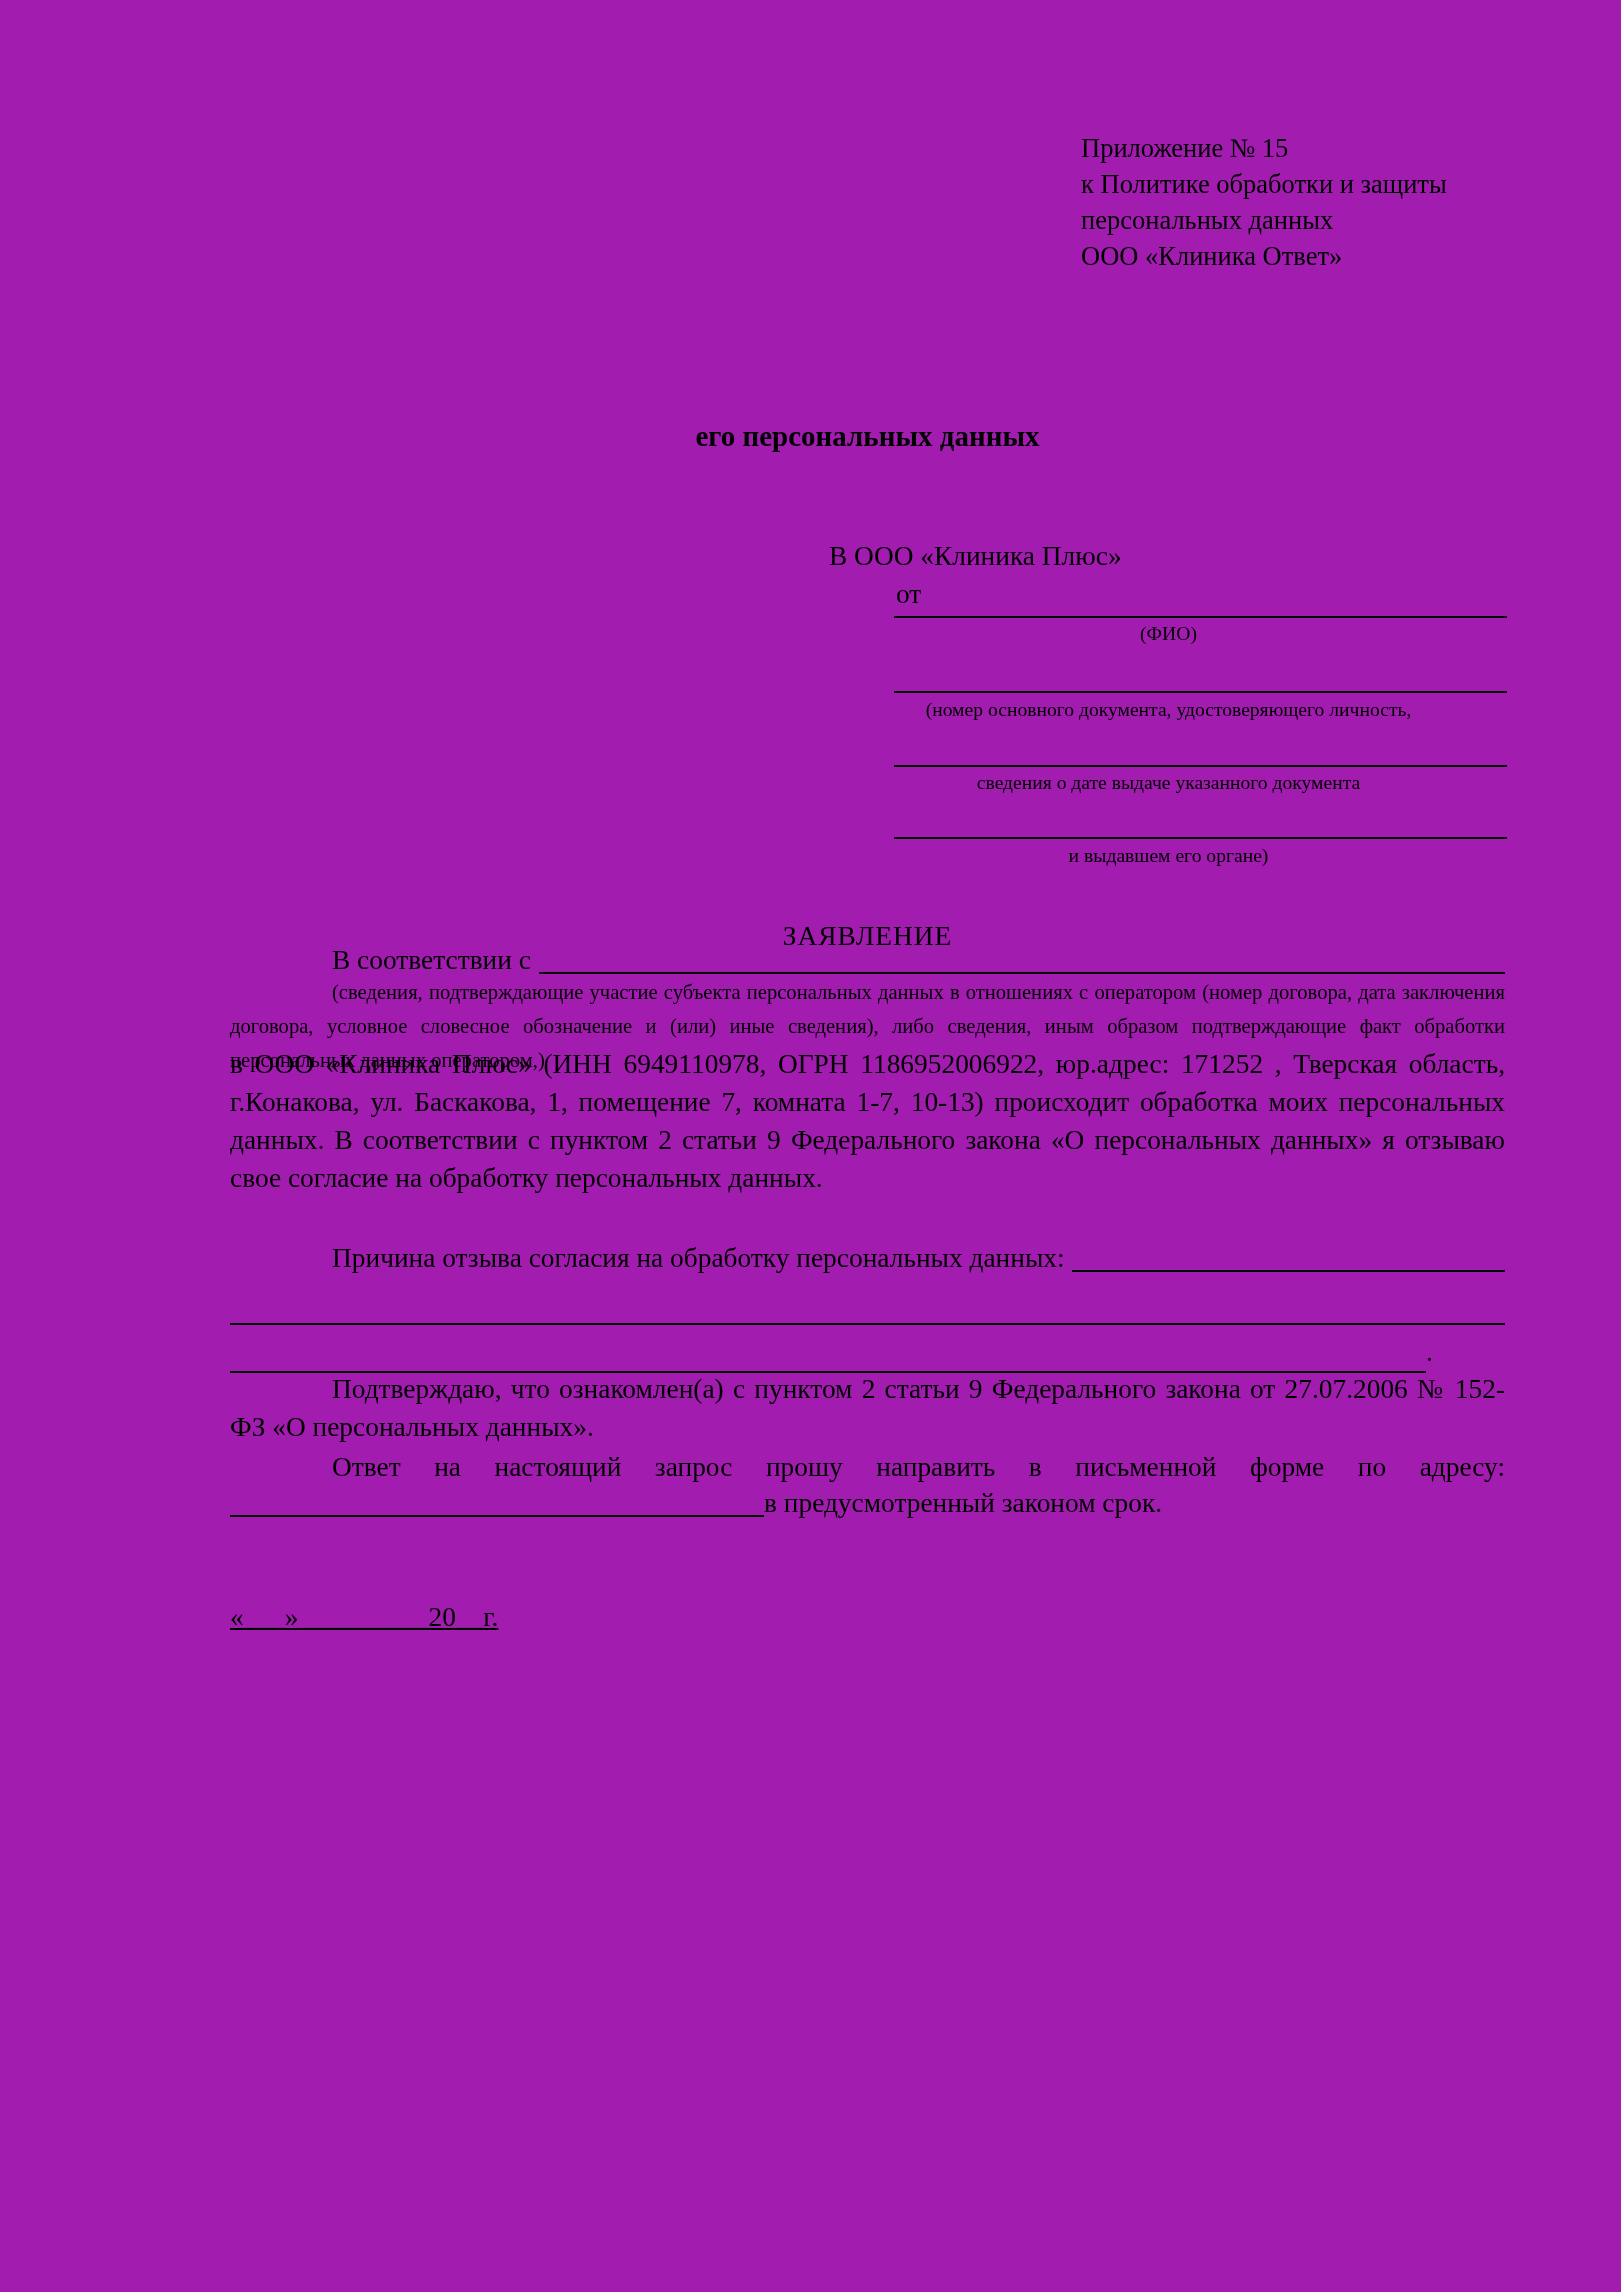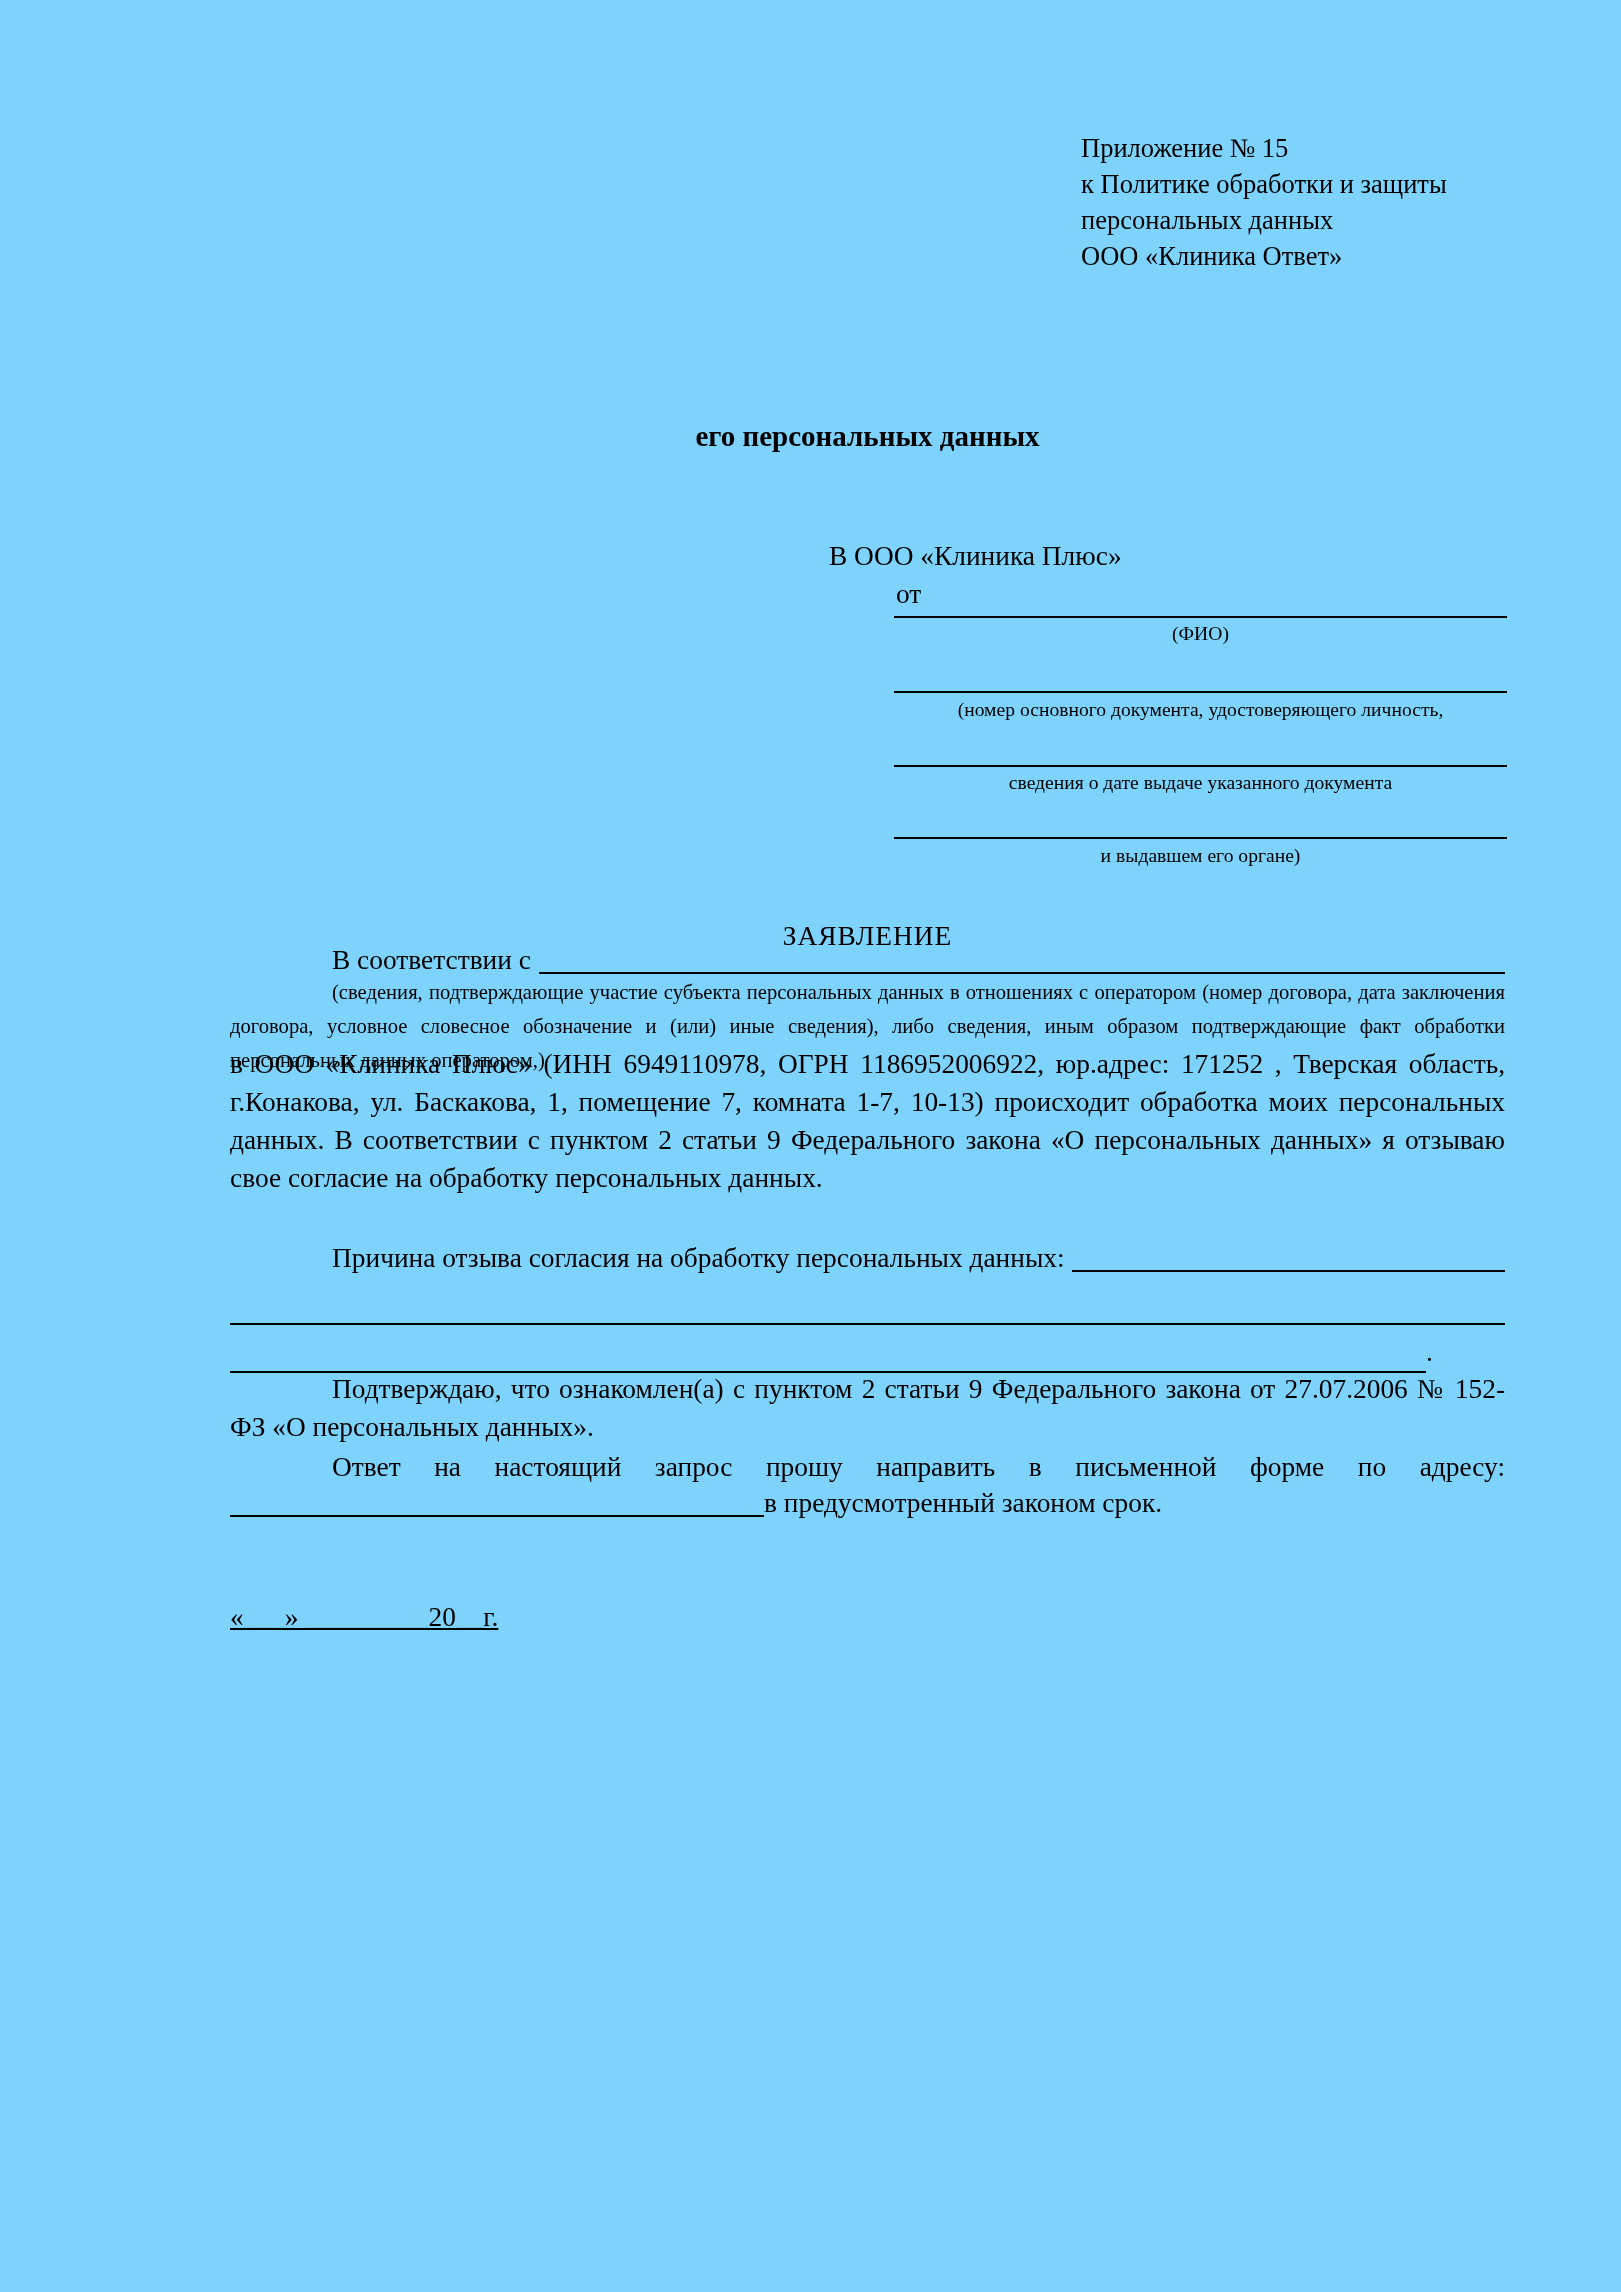--- a/index.html
+++ b/index.html
@@ -1,37 +1,37 @@
 <!DOCTYPE html>
 <html><head>
 <meta charset="utf-8">
 <style>
   html, body { margin: 0; padding: 0; background: #e8e8e8; }
   .page {
     position: relative;
     width: 1621px;
     height: 2293px;
-    background: #7dd3fc;
+    background: #a21caf;
     color: #000000;
     font-family: "Liberation Serif", "DejaVu Serif", serif;
     overflow: hidden;
     margin: 0 auto;
   }
   .abs { position: absolute; }
   .body-text { font-size: 27.4px; line-height: 38px; }
   .header-note { left: 1081px; top: 130px; font-size: 26.5px; line-height: 36px; }
   .doc-title {
     left: 230px; top: 414px; width: 1275px;
     text-align: center; font-weight: bold;
     font-size: 29px; line-height: 45px;
   }
   .addr-to   { left: 829px; top: 537px; }
   .addr-from { left: 896px; top: 575px; }
   .addr-line { left: 894px; width: 613px; height: 0; border-top: 2.9px solid #000; }
-  .addr-cap  { left: 894px; width: 613px; text-align: center; font-size: 19.6px; line-height: 25.5px; }
+  .addr-cap  { left: 862px; width: 613px; text-align: center; font-size: 19.6px; line-height: 25.5px; }
   .stmt-heading { left: 230px; top: 900px; width: 1275px; text-align: center; letter-spacing: 1px; margin-top: 17px; }
   .row { left: 230px; width: 1275px; display: flex; }
   .indent-gap { display: inline-block; width: 102px; flex: 0 0 102px; }
   .fill-line { flex: 1 1 auto; border-bottom: 2.9px solid #000; margin: 0 0 4.9px 7.8px; }
   .fine-print {
     left: 230px; top: 975px; width: 1275px;
     font-size: 20.6px; line-height: 34px;
     text-align: justify; text-indent: 102px;
   }
   .para { left: 230px; width: 1275px; text-align: justify; }

